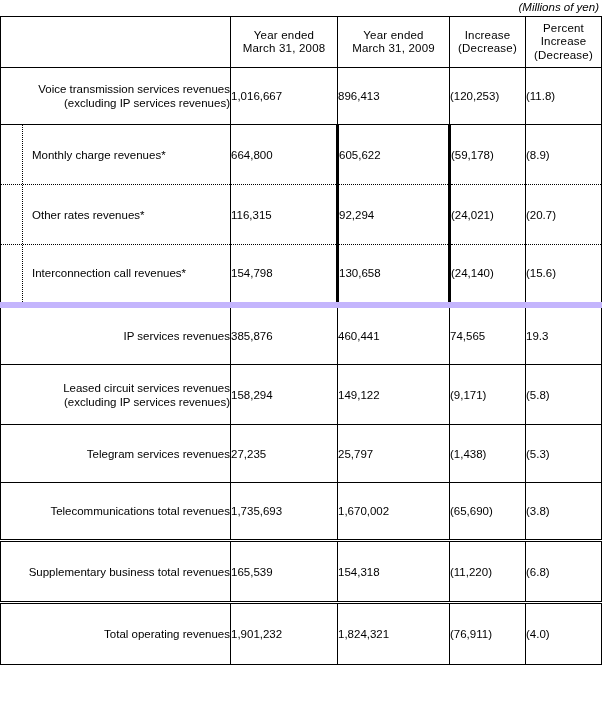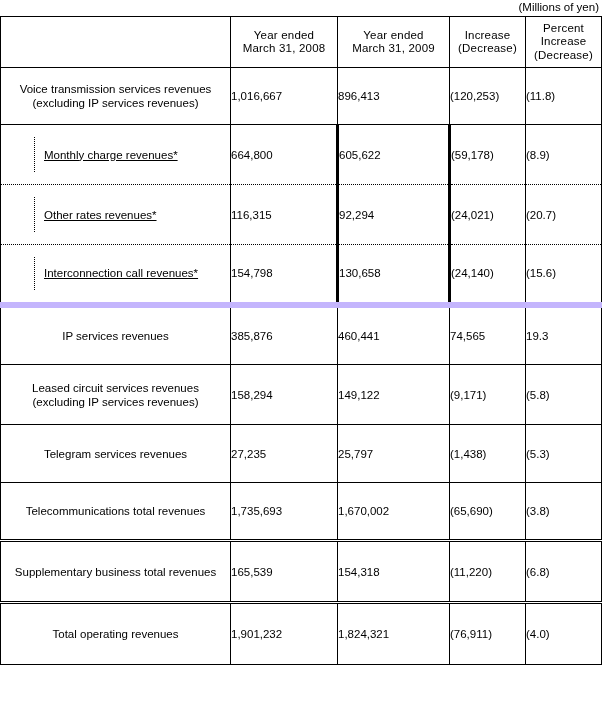--- a/index.html
+++ b/index.html
@@ -24,20 +24,21 @@
   }
 
   
   .caption-row {
     height: 16px;
     line-height: 14px;
     text-align: right;
     padding-right: 3px;
     font-size: 11.5px;
     box-sizing: border-box;
+    font-style: italic;
   }
 
   
   table.fin {
     border-collapse: collapse;
     table-layout: fixed;
     width: 601px;
     margin: 0;
     font-size: 11.5px;
   }
@@ -62,21 +63,21 @@
     height: 51px;
     text-align: center;
     line-height: 13.5px;
     letter-spacing: 0.2px;
     padding: 0 2px;
   }
   .hdr .ln { display: block; white-space: nowrap; }
 
   
   .lbl {
-    text-align: center;
+    text-align: right;
     padding-left: 9px;
     padding-right: 4px;
     line-height: 14px;
   }
   .lbl .ln { display: block; }
 
   
   .num {
     text-align: left;
     padding-right: 11px;
@@ -108,21 +109,21 @@
     display: block;
     margin-left: 21px;
     border-left: 1px dotted #000;
     padding-left: 9px;
     
     height: 100%;
     display: flex;
     align-items: center;
     box-sizing: border-box;
   }
-  tr.subrow > td.lbl { padding: 12px; height: 60px; text-decoration: underline; }
+  tr.subrow > td.lbl { padding: 0; height: 60px; }
 
   
   tr.dbl-above > td { border-top: 3px double #000; }
 
   
   tr.under-header > td { border-top: 1px solid #000; }
 
   
   table.fin { border: 1px solid #000; }
 </style>

